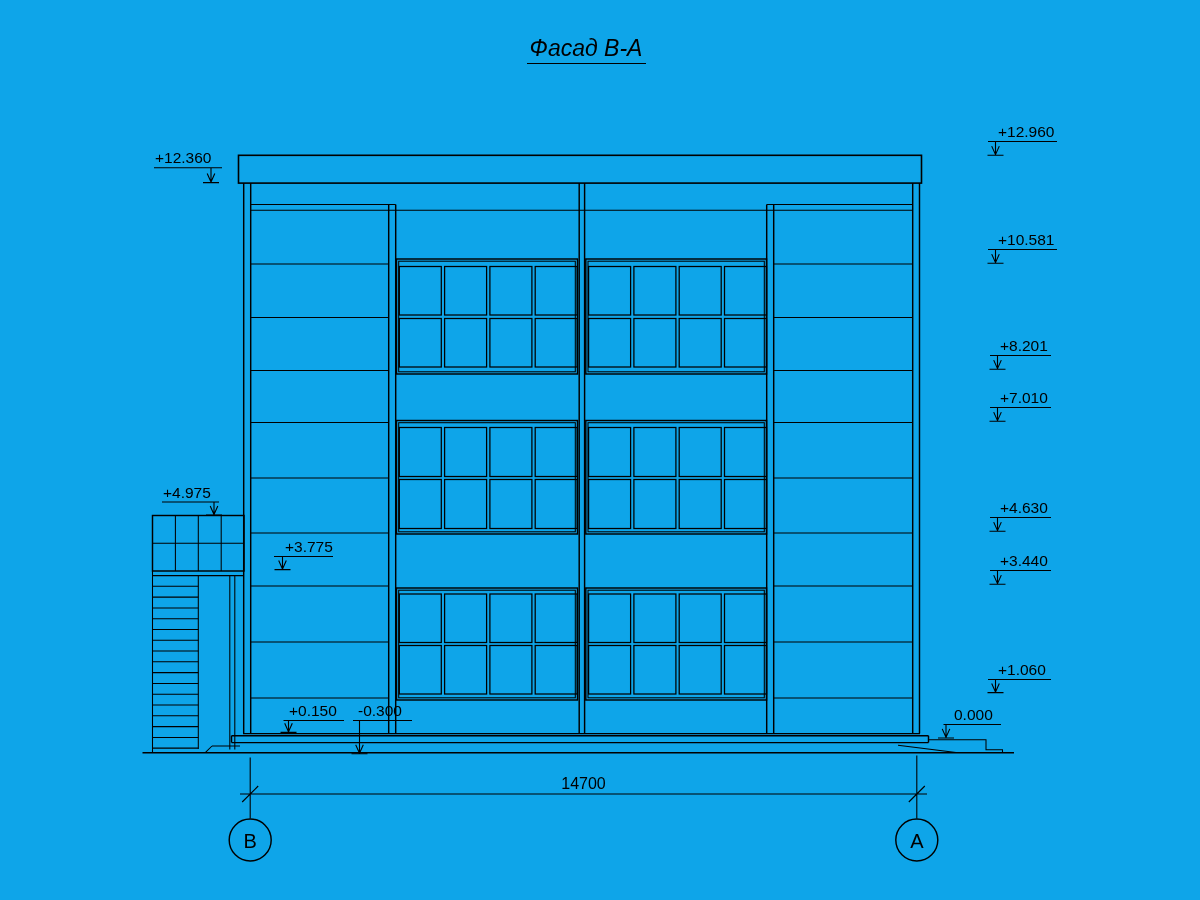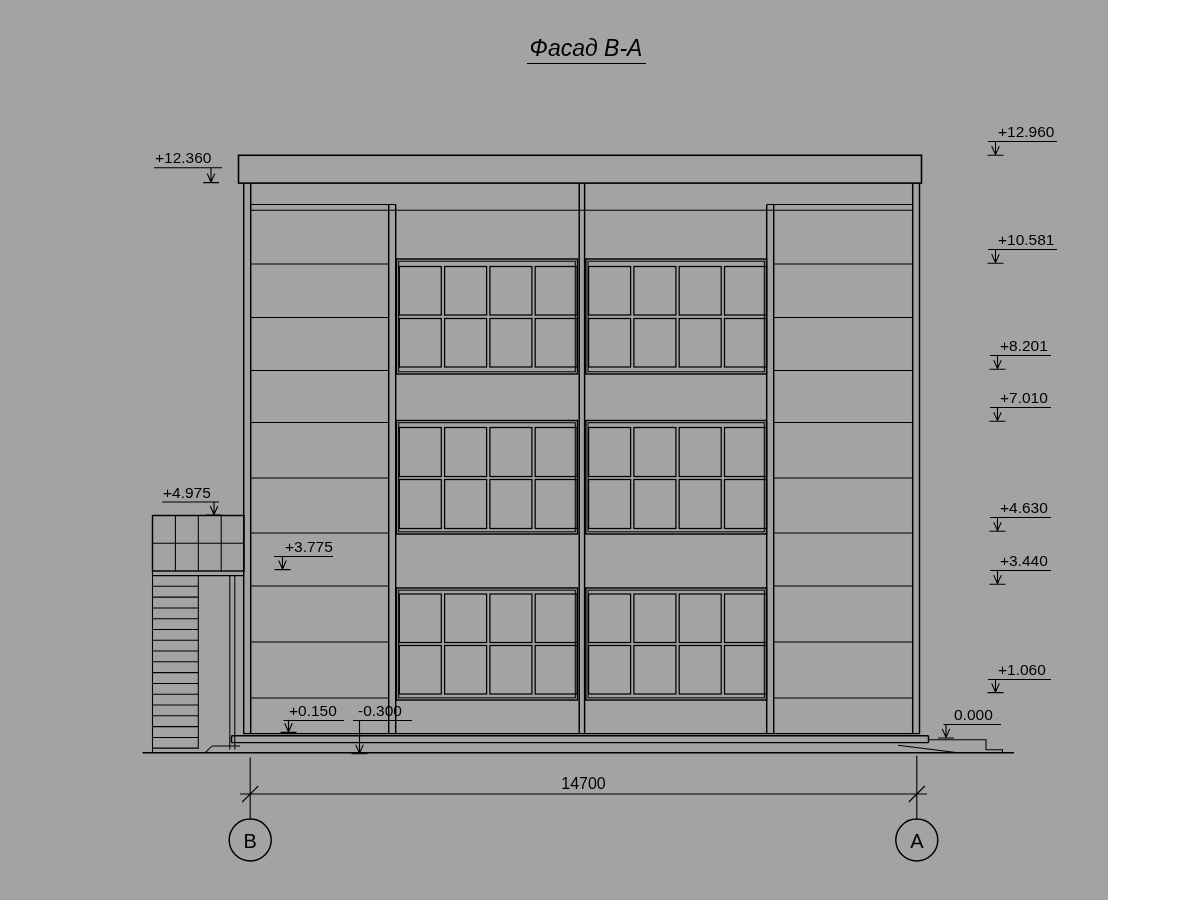--- a/index.html
+++ b/index.html
@@ -1,16 +1,16 @@
 <!DOCTYPE html>
 <html><head>
 <meta charset="utf-8">
 <style>
   html,body{margin:0;padding:0;background:#ffffff;}
-  .canvas{position:relative;width:1108px;height:900px;background:#a3a3a3;overflow:hidden;text-decoration:underline;}
+  .canvas{position:relative;width:1200px;height:900px;background:#0ea5e9;overflow:hidden;text-decoration:underline;}
   svg{position:absolute;left:0;top:0;}
   .thick{stroke:#000;stroke-width:1.6;fill:none;}
   .med{stroke:#000;stroke-width:1.45;fill:none;}
   .thin{stroke:#000;stroke-width:1.05;fill:none;}
   .pane{stroke:#000;stroke-width:1.25;fill:none;}
   .mark{stroke:#000;stroke-width:1.1;fill:none;}
   text{fill:#000;font-family:"Liberation Sans",sans-serif;}
   .lbl{font-size:15.5px;}
   .dim{font-size:16px;}
   .axis{font-size:20px;}

